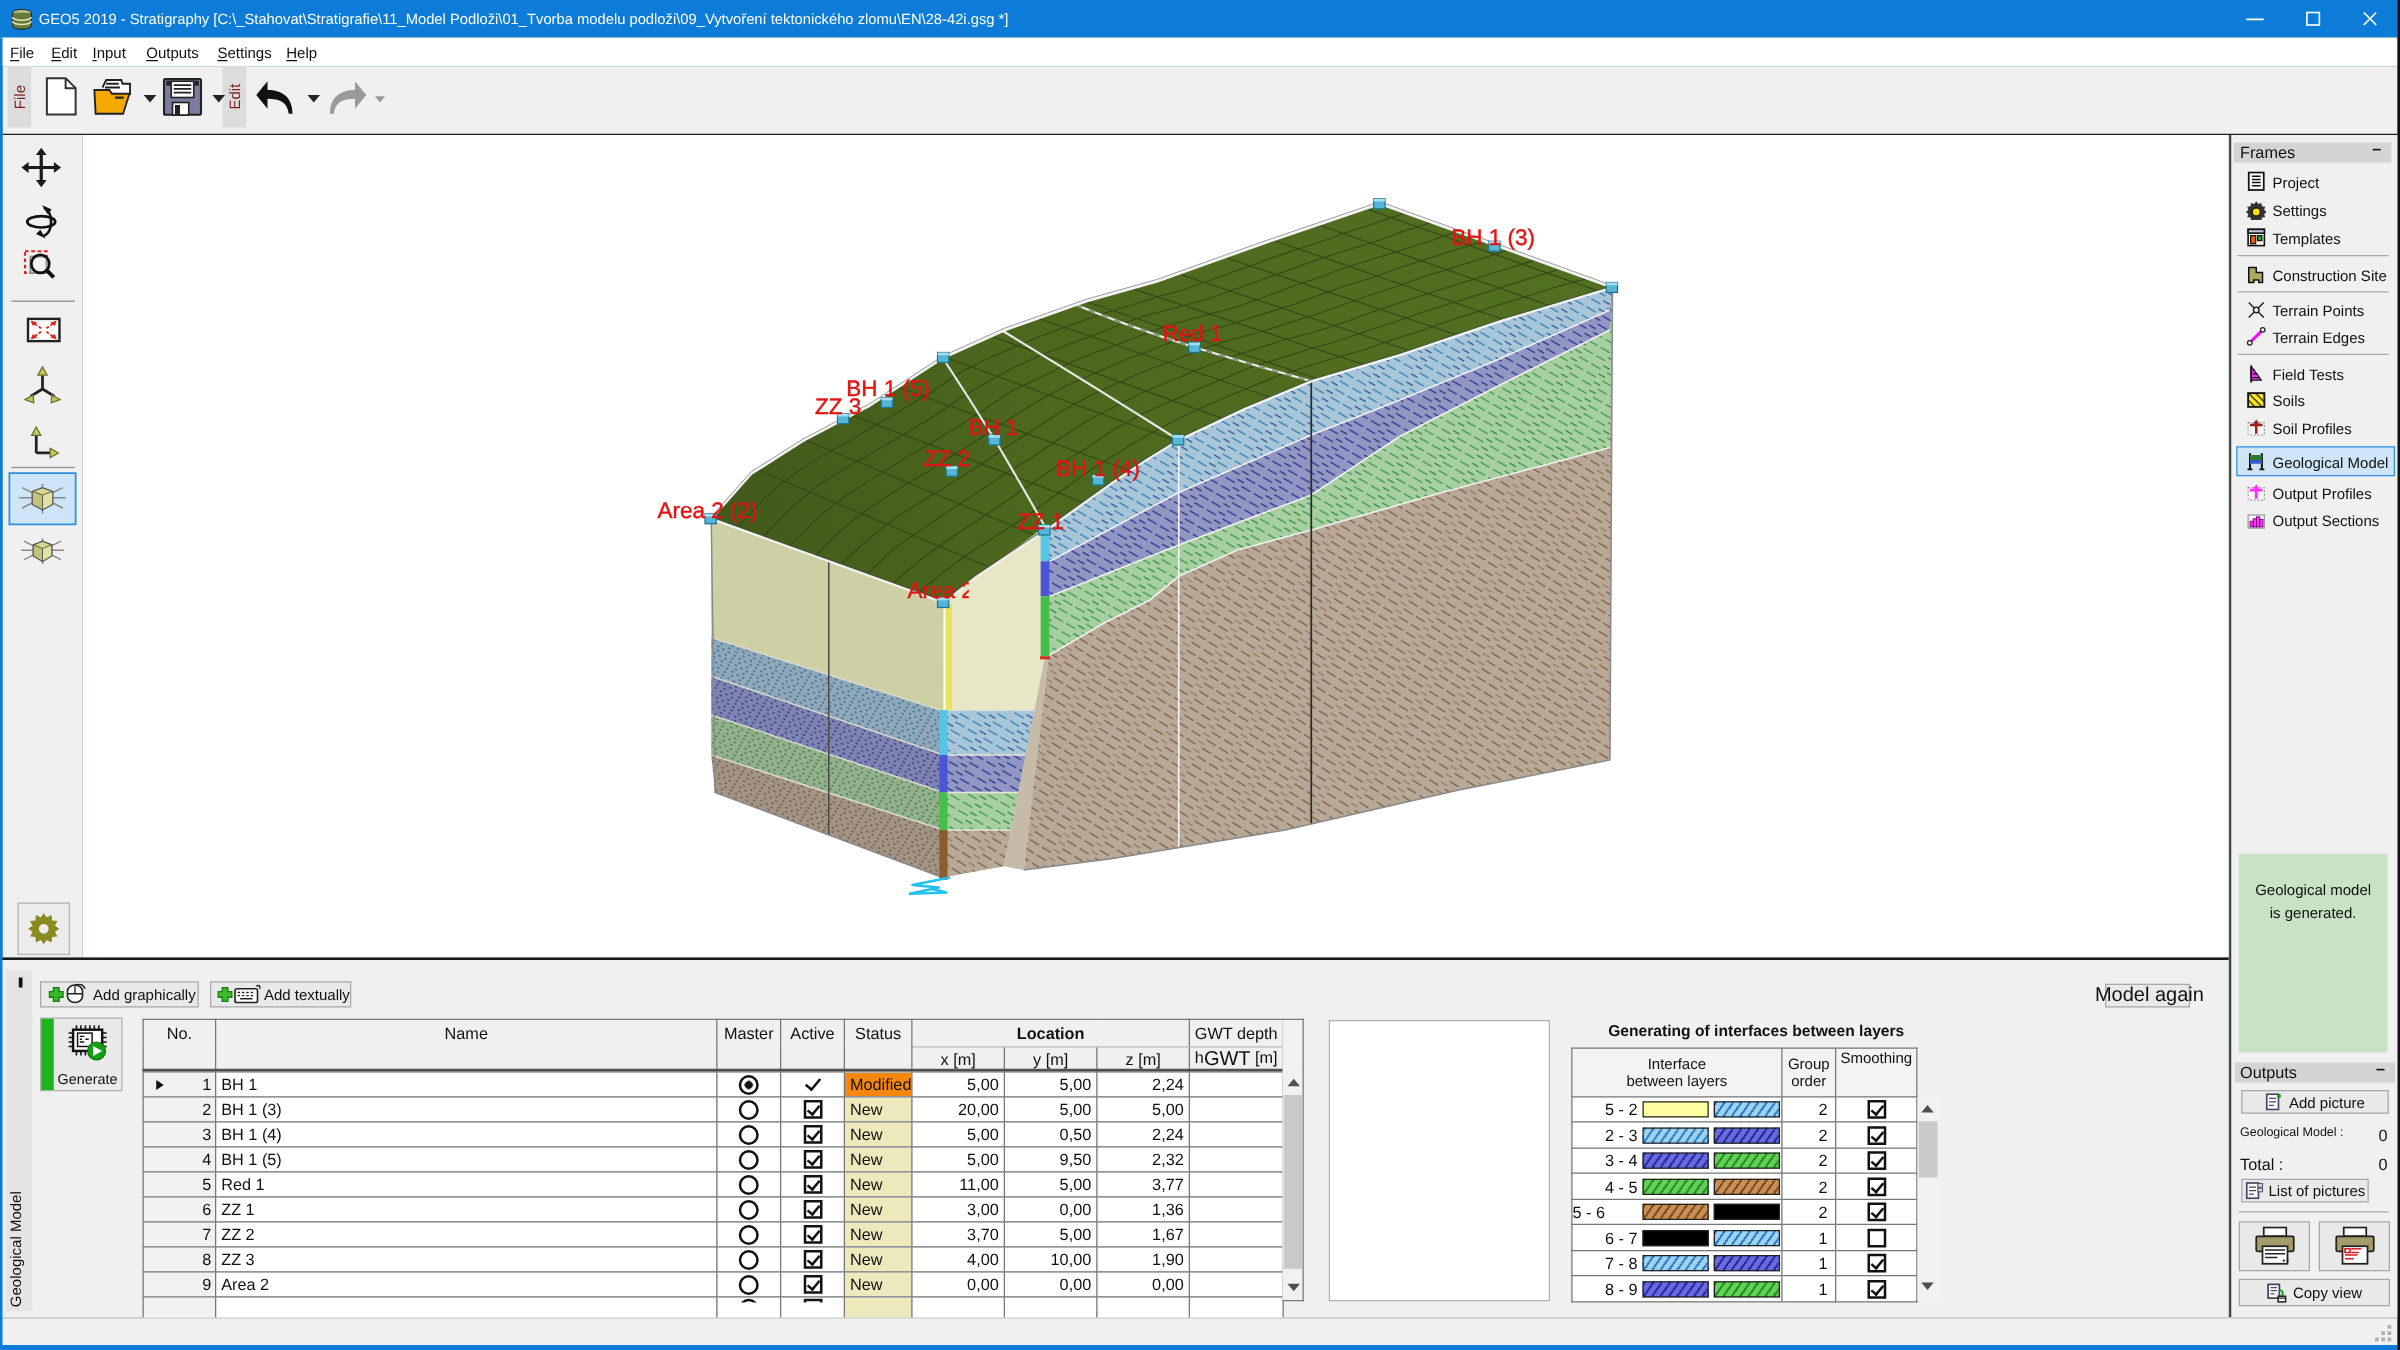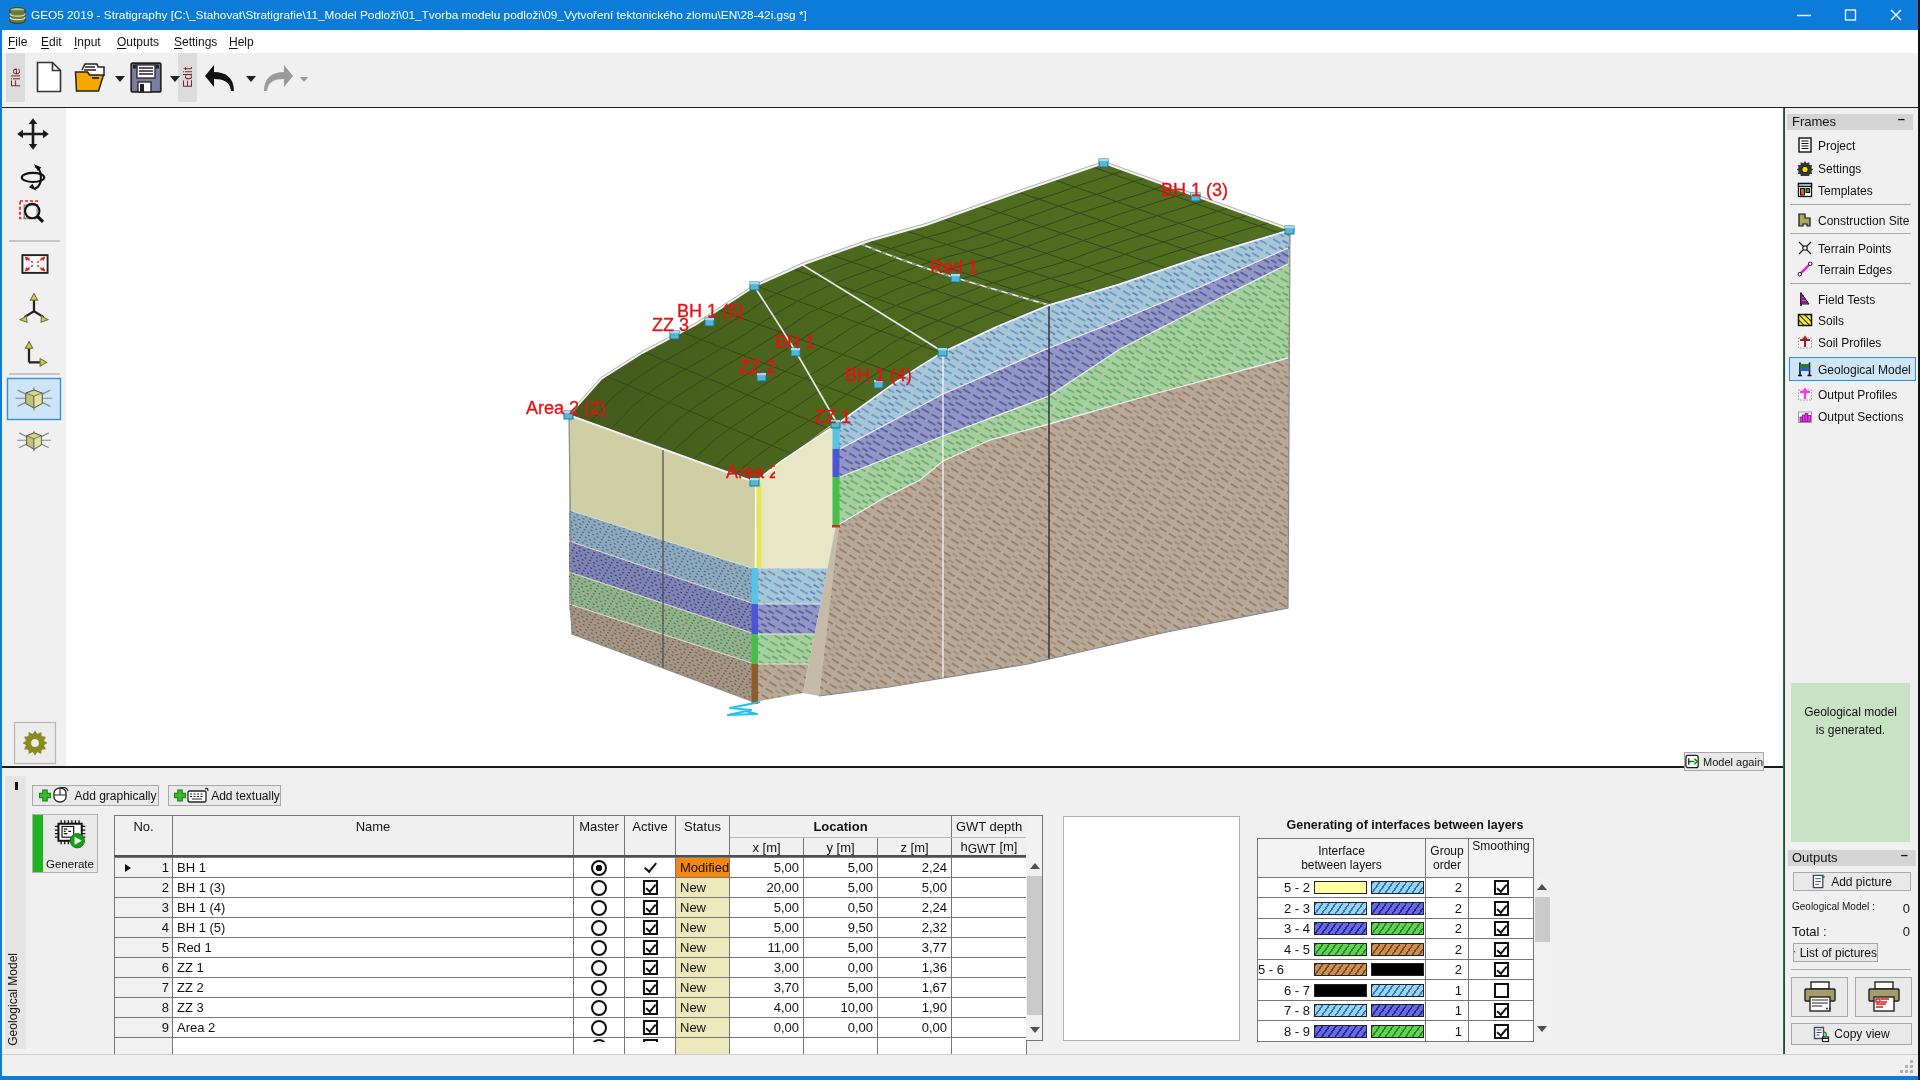--- a/index.html
+++ b/index.html
@@ -478,21 +478,21 @@
     <svg width="15" height="15" viewBox="0 0 16 16" style="margin-right:4px">
         <rect x="1.5" y="1.5" width="10" height="13" fill="#fff" stroke="#446" stroke-width="1.4"></rect>
         <path d="M3.5,5 h6 M3.5,8 h6 M3.5,11 h4" stroke="#446"></path>
         <path d="M12,4.5 v-3 M10.5,3 h3" stroke="#0a9a0a" stroke-width="2"></path>
       </svg>
     Add picture</div>
   <div class="abs" style="left:1792px;top:901px;font-size:10px;color:#111;white-space:nowrap">Geological Model :</div>
   <div class="abs" style="left:1792px;top:901px;width:118px;text-align:right;font-size:13px;color:#111">0</div>
   <div class="abs" style="left:1792px;top:924px;font-size:13px;color:#111">Total :</div>
   <div class="abs" style="left:1792px;top:924px;width:118px;text-align:right;font-size:13px;color:#111">0</div>
-  <div class="btn" style="left:1793px;top:943px;width:85px;height:19px;">
+  <div class="btn" style="left:1793px;top:943px;width:102px;height:19px;">
     <svg width="15" height="15" viewBox="0 0 16 16" style="margin-right:4px">
         <rect x="1.5" y="1.5" width="10" height="13" fill="#fff" stroke="#446" stroke-width="1.4"></rect>
         <path d="M3.5,5 h6 M3.5,8 h6 M3.5,11 h4" stroke="#446"></path>
         <rect x="11" y="2" width="4" height="3" fill="#ddd" stroke="#446" stroke-width="0.8"></rect>
         <rect x="11" y="6" width="4" height="3" fill="#ddd" stroke="#446" stroke-width="0.8"></rect>
       </svg>
     List of pictures</div>
   <div class="abs" style="left:1791px;top:969px;width:120px;height:1px;background:#a8a8a8"></div>
   <div class="btn" style="left:1791px;top:977px;width:57px;height:40px;">
     <svg width="34" height="32" viewBox="0 0 34 32">
@@ -582,21 +582,21 @@
         <th rowspan="2" style="background:#f0f0f0">Master</th>
         <th rowspan="2" style="background:#f0f0f0">Active</th>
         <th rowspan="2" style="background:#f0f0f0">Status</th>
         <th colspan="3" style="background:#f0f0f0;border-bottom:1px solid #b8b8b8">Location</th>
         <th style="background:#f0f0f0;border-bottom:1px solid #b8b8b8">GWT depth</th>
       </tr>
       <tr style="height:19px;background:#f0f0f0">
         <th style="border-top:none">x [m]</th>
             <th style="border-top:none">y [m]</th>
             <th style="border-top:none">z [m]</th>
-        <th style="border-top:none">h<span style="font-size:12px;vertical-align:-2px">GWT</span> [m]</th>
+        <th style="border-top:none">h<span style="font-size:16px;vertical-align:-2px">GWT</span> [m]</th>
       </tr>
       <tr>
             <td class="no" style="position:relative"><span style="position:absolute;left:10px;top:6px;width:0;height:0;border-top:4px solid transparent;border-bottom:4px solid transparent;border-left:6px solid #111"></span>1</td>
             <td class="name">BH 1</td>
             <td class="ctr"><span class="radio sel"></span></td>
             <td class="ctr"><span class="ckp"></span></td>
             <td class="stat" style="background:#f5870f">Modified</td>
             <td class="num">5,00</td>
             <td class="num">5,00</td>
             <td class="num">2,24</td>
@@ -782,21 +782,21 @@
 
   <div class="sb" style="left:1534px;top:877px;width:17px;height:163px;"></div>
   <div class="abs" style="left:1537px;top:884px;">
       <div class="tri-up"></div>
     </div>
   <div class="abs" style="left:1535px;top:897px;width:15px;height:45px;background:#c9c9c9;"></div>
   <div class="abs" style="left:1537px;top:1026px;">
       <div class="tri-dn"></div>
     </div>
 
-  <div class="btn" style="left:1684px;top:752px;width:80px;height:19px;font-size:11px;">
+  <div class="btn" style="left:1684px;top:787px;width:68px;height:19px;font-size:16px;">
     <svg width="16" height="15" viewBox="0 0 16 15" style="margin-right:3px">
         <rect x="1" y="1" width="13" height="13" rx="2" fill="#fff" stroke="#222" stroke-width="1.4"></rect>
         <path d="M4,7.5 h6 M10,4.5 l3,3 -3,3" fill="none" stroke="#0c8a0c" stroke-width="1.6"></path>
         <path d="M4,4 v7" stroke="#222" stroke-width="1.4"></path>
       </svg>
     Model again</div>
 
   <div class="abs" id="statusbar"></div>
   <svg class="abs" style="left:1900px;top:1060px" width="16" height="16" viewBox="0 0 16 16">
     <g fill="#b0b0b0">

